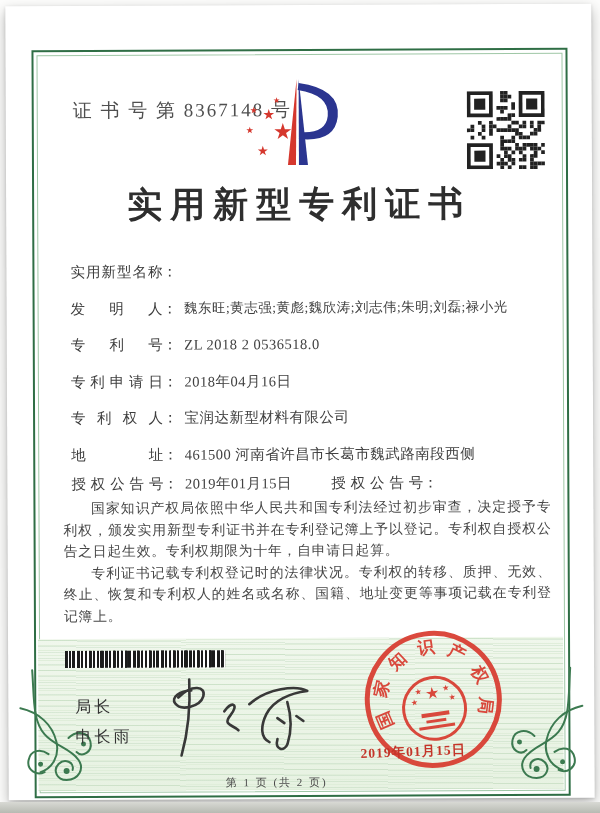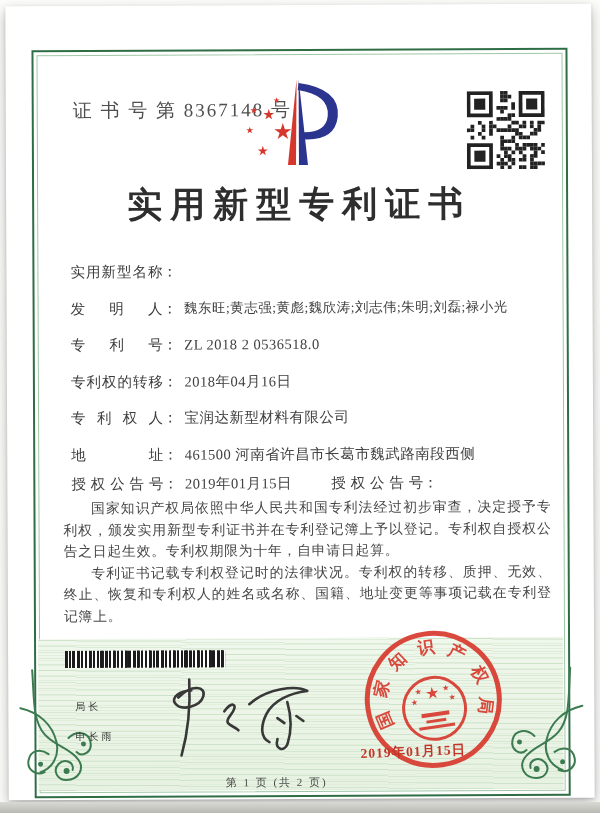--- a/index.html
+++ b/index.html
@@ -51,21 +51,21 @@
   .paras p{margin:0;text-indent:2em;font-size:13.8px;line-height:21.5px;
     text-align:justify;letter-spacing:.8px;}
   .barcode{
     position:absolute;left:57px;top:645px;width:160px;height:17px;
     background:
       repeating-linear-gradient(90deg,#1b1b1b 0 2px,transparent 2px 4px),
       repeating-linear-gradient(90deg,#1b1b1b 0 1px,transparent 1px 7px),
       repeating-linear-gradient(90deg,#222 0 3px,transparent 3px 12px);
     background-color:#fff;
   }
-  .officer{position:absolute;left:67px;top:686px;font-size:10px;color:#333;
+  .officer{position:absolute;left:67px;top:686px;font-size:16px;color:#333;
     letter-spacing:3px;line-height:30px;font-family:"Liberation Sans","DejaVu Sans",sans-serif;}
   .signature{position:absolute;left:140px;top:668px;}
   .seal{position:absolute;left:350px;top:620px;transform:rotate(-8deg);opacity:.92;}
   .seal text{fill:#d83a2e;font-weight:700;}
   .seal-date{position:absolute;left:352px;top:738px;width:130px;color:#c43529;
     font-size:13.5px;letter-spacing:1px;transform:rotate(-2deg);font-weight:700;}
   .footer{position:absolute;left:8px;top:770px;width:520px;text-align:center;
     font-size:11px;color:#4a4a4a;letter-spacing:2px;}
   .ornament{position:absolute;bottom:14px;}
   .ornament.left{left:10px;}
@@ -262,21 +262,21 @@
       <span class="lbl">发明人</span>
         <span class="colon">：</span>
         <span class="val" style="font-size:13.5px">魏东旺;黄志强;黄彪;魏欣涛;刘志伟;朱明;刘磊;禄小光</span>
     </div>
     <div class="row">
       <span class="lbl">专利号</span>
         <span class="colon">：</span>
         <span class="val">ZL 2018 2 0536518.0</span>
     </div>
     <div class="row">
-      <span class="lbl">专利权的转移</span>
+      <span class="lbl">专利申请日</span>
         <span class="colon">：</span>
         <span class="val">2018年04月16日</span>
     </div>
     <div class="row">
       <span class="lbl">专利权人</span>
         <span class="colon">：</span>
         <span class="val">宝润达新型材料有限公司</span>
     </div>
     <div class="row">
       <span class="lbl">地址</span>

